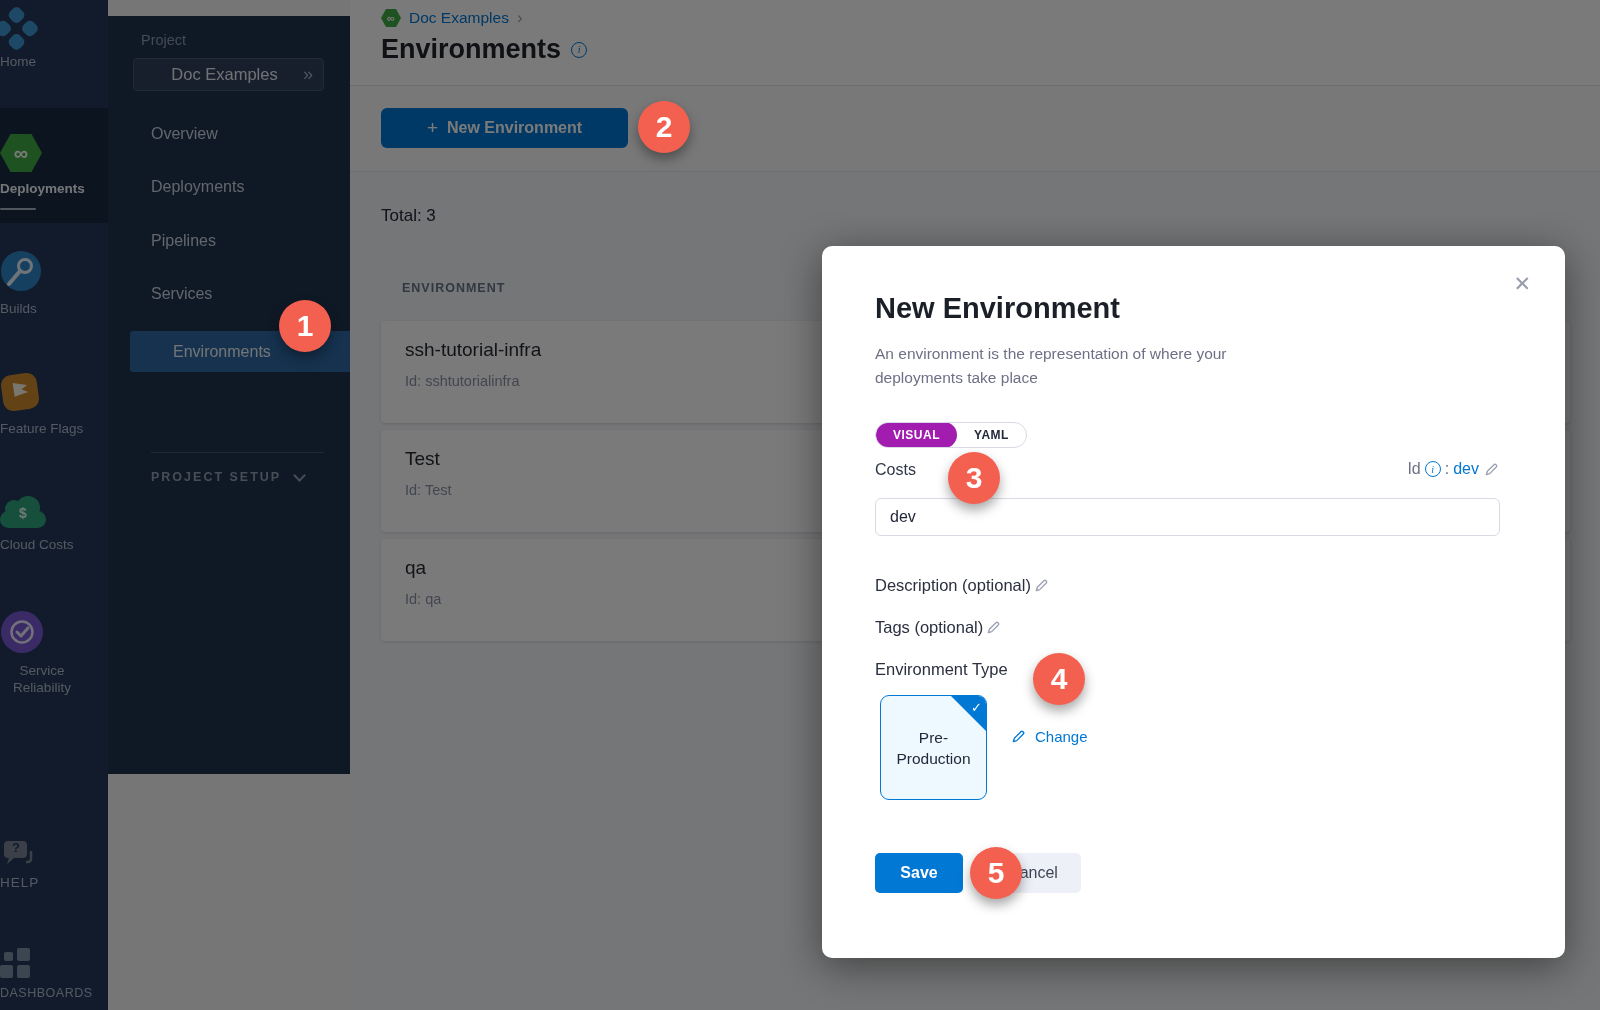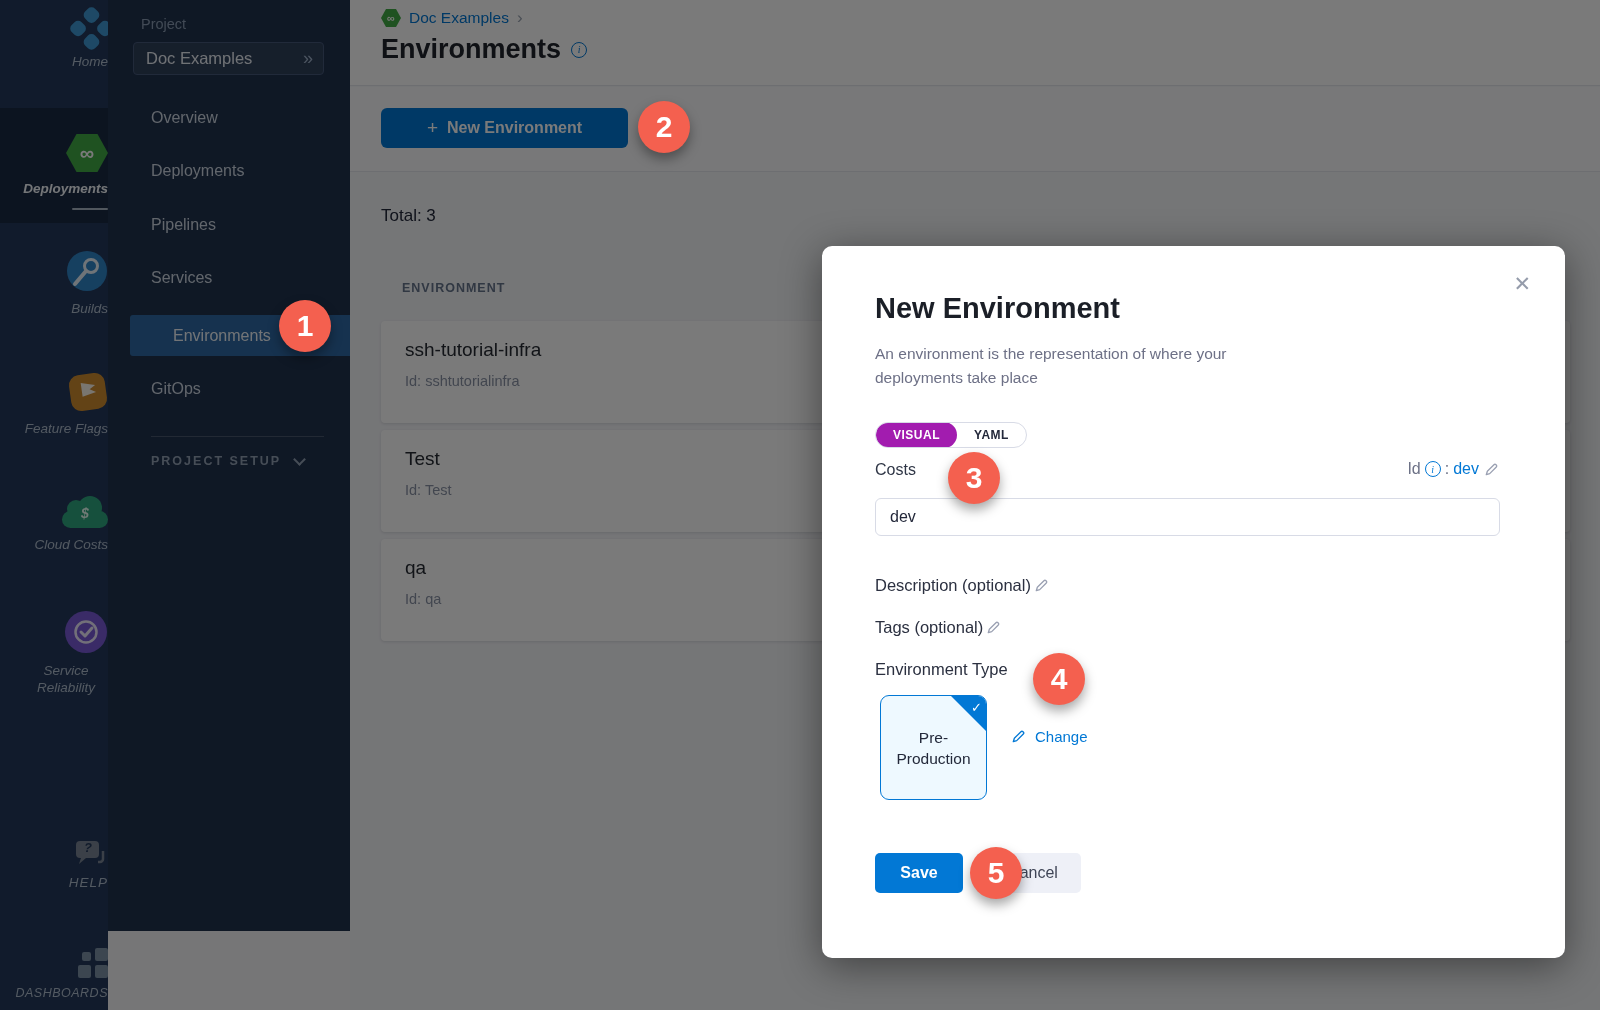--- a/index.html
+++ b/index.html
@@ -2,21 +2,21 @@
 <html style="--accent: #0278d5; --badge_red: #f4604f; --cd_green: #42ab45; --rail_bg: #253a5c; --rail_selected_bg: #1a2a44; --panel_bg: #20334f; --highlight: #2e6aa5; --preprod_bg: #eef9ff;"><head>
 <meta charset="utf-8">
 <style>
   * { box-sizing: border-box; margin: 0; padding: 0; }
   html,body { width:1600px; height:1010px; }
   body { font-family:"Liberation Sans","DejaVu Sans",sans-serif; overflow:hidden; background:#f6f7f9; }
   .app { position:relative; width:1600px; height:1010px; overflow:hidden; }
 
   
   .rail { position:absolute; left:0; top:0; width:108px; height:1010px; background:var(--rail_bg); z-index:1; }
-  .rail-item { position:absolute; left:0; width:108px; display:flex; flex-direction:column; align-items:flex-end; cursor:pointer;font-style:italic; }
+  .rail-item { position:absolute; left:0; width:108px; display:flex; flex-direction:column; align-items:flex-start; cursor:pointer; }
   .rail-item .rail-label { margin-top:8px; font-size:13.5px; color:#aebccd; text-align:center; line-height:17px; }
   .rail-item.selected { background:var(--rail_selected_bg); }
   .rail-item.selected .rail-label { color:#f2f6fa; font-weight:bold; }
   .rail-underline { width:36px; height:2px; background:#aab6c4; margin-top:11px; border-radius:1px; }
 
   .logo-grid { width:33px; height:33px; transform:rotate(45deg); display:grid; grid-template-columns:1fr 1fr; grid-template-rows:1fr 1fr; gap:5px; margin-top:4px; }
   .logo-grid span { background:#3f9ad6; border-radius:5px; }
 
   .hex { background:var(--cd_green); clip-path:polygon(25% 0,75% 0,100% 50%,75% 100%,25% 100%,0 50%); display:flex; align-items:center; justify-content:center; color:#fff; font-weight:bold; }
   .hex.big { width:42px; height:38px; font-size:20px; }
@@ -26,21 +26,21 @@
   .cloud .base { position:absolute; left:0; bottom:0; width:46px; height:17px; background:#2fa880; border-radius:9px; }
   .cloud .puff1 { position:absolute; left:5px; top:4px; width:18px; height:18px; background:#2fa880; border-radius:50%; }
   .cloud .puff2 { position:absolute; right:6px; top:0; width:24px; height:24px; background:#2fa880; border-radius:50%; }
   .cloud .dollar { position:absolute; left:0; right:0; top:9px; text-align:center; color:#eafff6; font-size:14px; font-weight:bold; }
 
   .grid-icon { display:grid; grid-template-columns:13px 13px; grid-template-rows:13px 13px; gap:4px; }
   .grid-icon span { background:#7d93a8; border-radius:2px; }
   .grid-icon span:first-child { width:9px; height:9px; justify-self:end; align-self:end; }
 
   
-  .panel { position:absolute; left:108px; top:0; width:242px; height:931px; background:var(--panel_bg); z-index:1; }
+  .panel { position:absolute; left:108px; top:16px; width:242px; height:758px; background:var(--panel_bg); z-index:1;text-align:center; }
   .panel .section-label { position:absolute; left:33px; top:16px; font-size:14.5px; color:#8a9cb3; }
   .project-box { position:absolute; left:25px; top:42px; width:191px; height:33px; border:1px solid #46587a; border-radius:4px; background:rgba(255,255,255,0.07); display:flex; align-items:center; padding:0 10px 0 12px; cursor:pointer; }
   .project-box .pname { font-size:16.5px; color:#e9eef5; flex:1; }
   .project-box .chevrons { color:#9db0c8; font-size:18px; }
   .menu-item { position:absolute; left:0; width:242px; height:40px; display:flex; align-items:center; padding-left:43px; font-size:16px; color:#ccd5e1; cursor:pointer; }
   .menu-item.selected { left:22px; width:220px; background:var(--highlight); border-radius:3px 0 0 3px; color:#eef3f8; }
   .panel-divider { position:absolute; left:43px; right:26px; top:436px; height:1px; background:rgba(255,255,255,0.18); }
   .setup-row { position:absolute; left:43px; top:454px; display:flex; align-items:center; gap:14px; cursor:pointer; }
   .setup-row .setup-label { font-size:12.5px; font-weight:bold; letter-spacing:2px; color:#93a2b5; }
   .chev-down { width:9px; height:9px; border-right:2px solid #93a2b5; border-bottom:2px solid #93a2b5; transform:rotate(45deg); margin-top:-4px; }
@@ -197,23 +197,20 @@
       </div>
     <div class="menu-item" style="top:205px;">
         <span>Pipelines</span>
       </div>
     <div class="menu-item" style="top:258px;">
         <span>Services</span>
       </div>
     <div class="menu-item selected" style="top:315px;height:41px;">
         <span>Environments</span>
       </div>
-    <div class="menu-item" style="top:369px;">
-        <span>GitOps</span>
-      </div>
 
     <div class="panel-divider"></div>
     <div class="setup-row">
       <span class="setup-label">PROJECT SETUP</span>
       <span class="chev-down"></span>
     </div>
   </aside>
 
   <main class="main">
     <div class="main-header">

